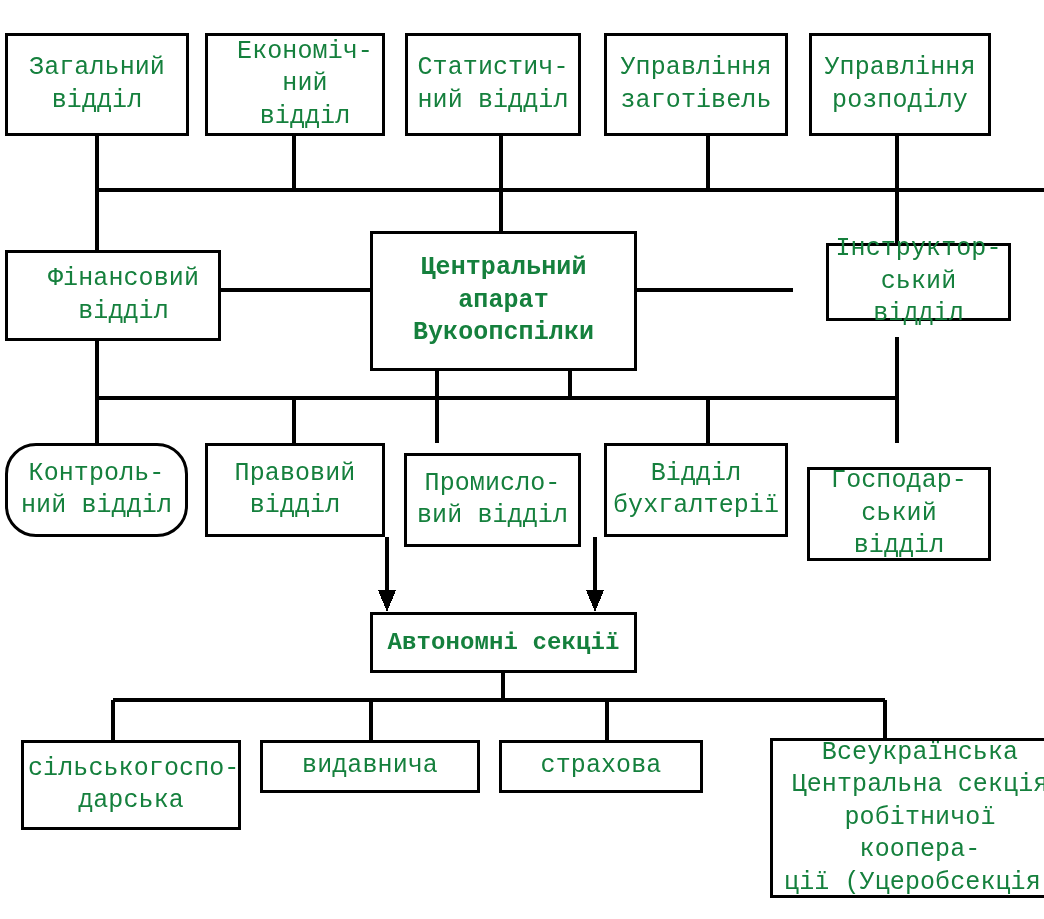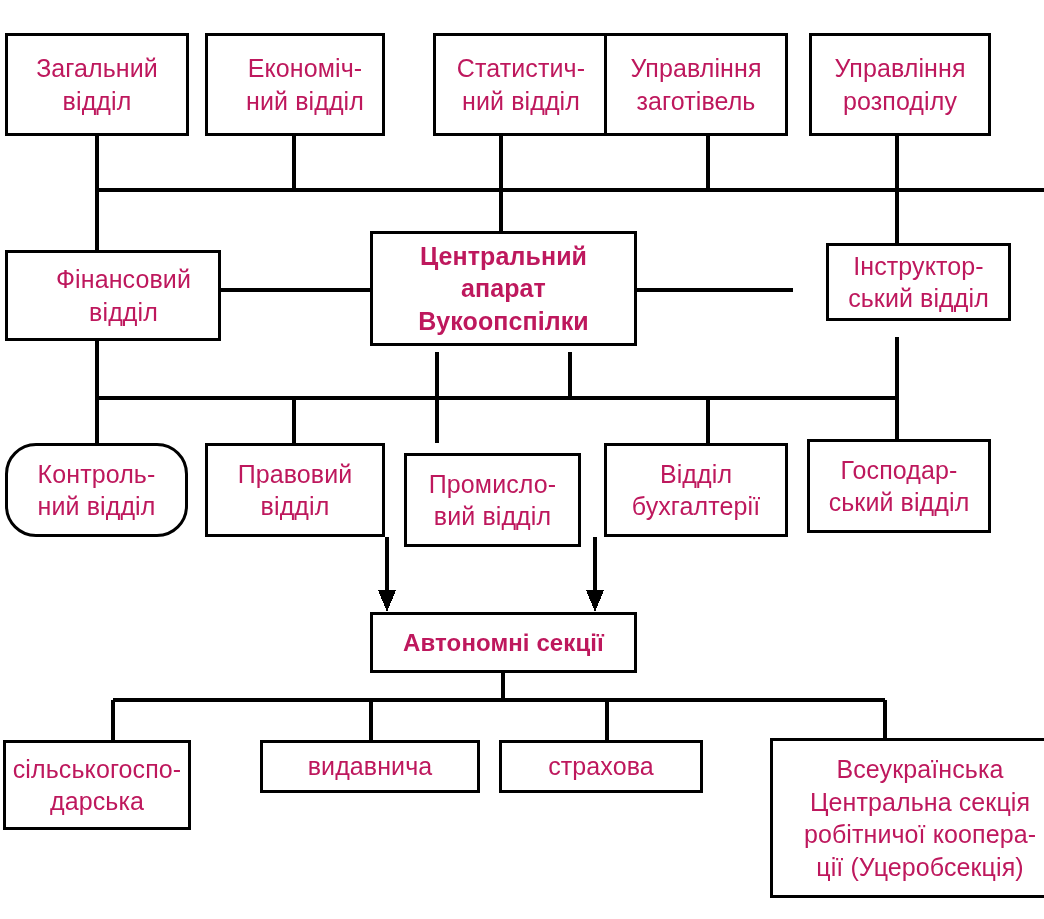--- a/index.html
+++ b/index.html
@@ -6,22 +6,22 @@
     margin: 0;
     padding: 0;
     background: #ffffff;
   }
   #chart-root {
     position: relative;
     width: 1044px;
     height: 919px;
     background: #ffffff;
     overflow: hidden;
-    font-family: Liberation Sans, sans-serif;
-    color: #be185d;
+    font-family: Liberation Mono, monospace;
+    color: #15803d;
   }
   #connectors {
     position: absolute;
     left: 0;
     top: 0;
     width: 1044px;
     height: 919px;
     pointer-events: none;
   }
   .node {
@@ -102,41 +102,41 @@
   <div class="node" style="left:5px; top:33px; width:184px; height:103px;">
     <span class="txt">Загальний
 відділ</span>
   </div>
 
   <div class="node" style="left:205px; top:33px; width:180px; height:103px;padding-left:24px;">
     <span class="txt">Економіч-
 ний відділ</span>
   </div>
 
-  <div class="node" style="left:405px; top:33px; width:176px; height:103px;margin-left:28px;">
+  <div class="node" style="left:405px; top:33px; width:176px; height:103px;">
     <span class="txt">Статистич-
 ний відділ</span>
   </div>
 
   <div class="node" style="left:604px; top:33px; width:184px; height:103px;">
     <span class="txt">Управління
 заготівель</span>
   </div>
 
   <div class="node" style="left:809px; top:33px; width:182px; height:103px;">
     <span class="txt">Управління
 розподілу</span>
   </div>
 
   <div class="node" style="left:5px; top:250px; width:216px; height:91px;padding-left:25px;">
     <span class="txt">Фінансовий
 відділ</span>
   </div>
 
-  <div class="node bold" style="left:370px; top:231px; width:267px; height:115px;">
+  <div class="node bold" style="left:370px; top:231px; width:267px; height:140px;">
     <span class="txt">Центральний
 апарат
 Вукоопспілки</span>
   </div>
 
   <div class="node" style="left:826px; top:243px; width:185px; height:78px;">
     <span class="txt">Інструктор-
 ський відділ</span>
   </div>
 
@@ -153,30 +153,30 @@
   <div class="node" style="left:404px; top:453px; width:177px; height:94px;">
     <span class="txt">Промисло-
 вий відділ</span>
   </div>
 
   <div class="node" style="left:604px; top:443px; width:184px; height:94px;">
     <span class="txt">Відділ
 бухгалтерії</span>
   </div>
 
-  <div class="node" style="left:807px; top:439px; width:184px; height:94px;">
+  <div class="node" style="left:807px; top:467px; width:184px; height:94px;">
     <span class="txt">Господар-
 ський відділ</span>
   </div>
 
   <div class="node bold" style="left:370px; top:612px; width:267px; height:61px; font-size:24px;">
     <span class="txt">Автономні секції</span>
   </div>
 
-  <div class="node" style="left:3px; top:740px; width:188px; height:90px;">
+  <div class="node" style="left:21px; top:740px; width:220px; height:90px;">
     <span class="txt">сільськогоспо-
 дарська</span>
   </div>
 
   <div class="node" style="left:260px; top:740px; width:220px; height:53px;">
     <span class="txt">видавнича</span>
   </div>
 
   <div class="node" style="left:499px; top:740px; width:204px; height:53px;">
     <span class="txt">страхова</span>

